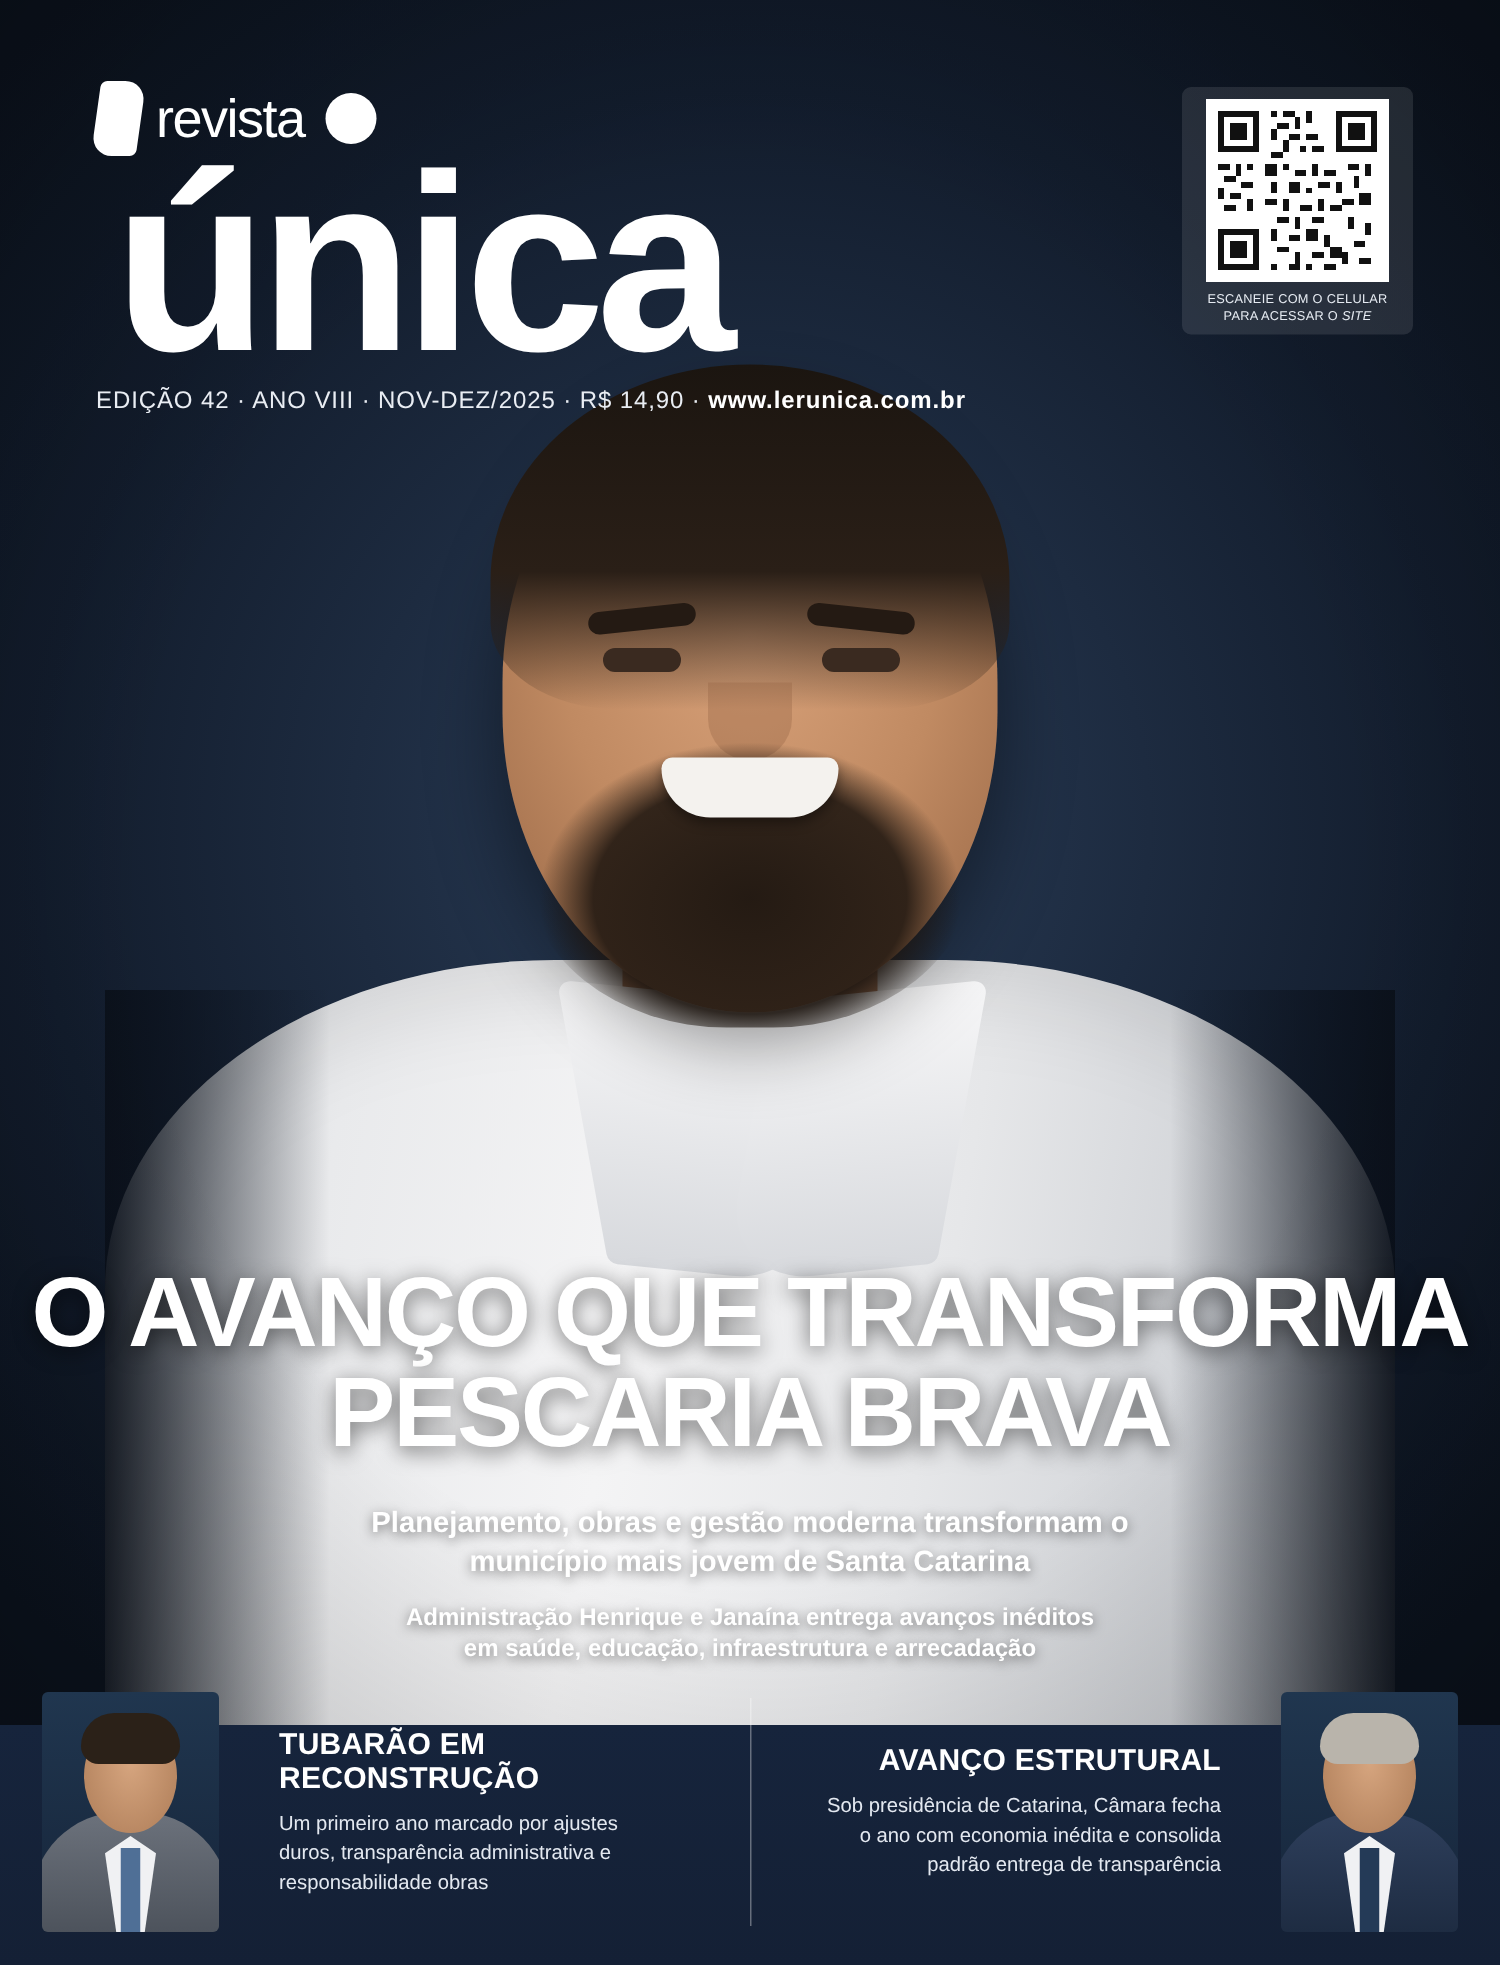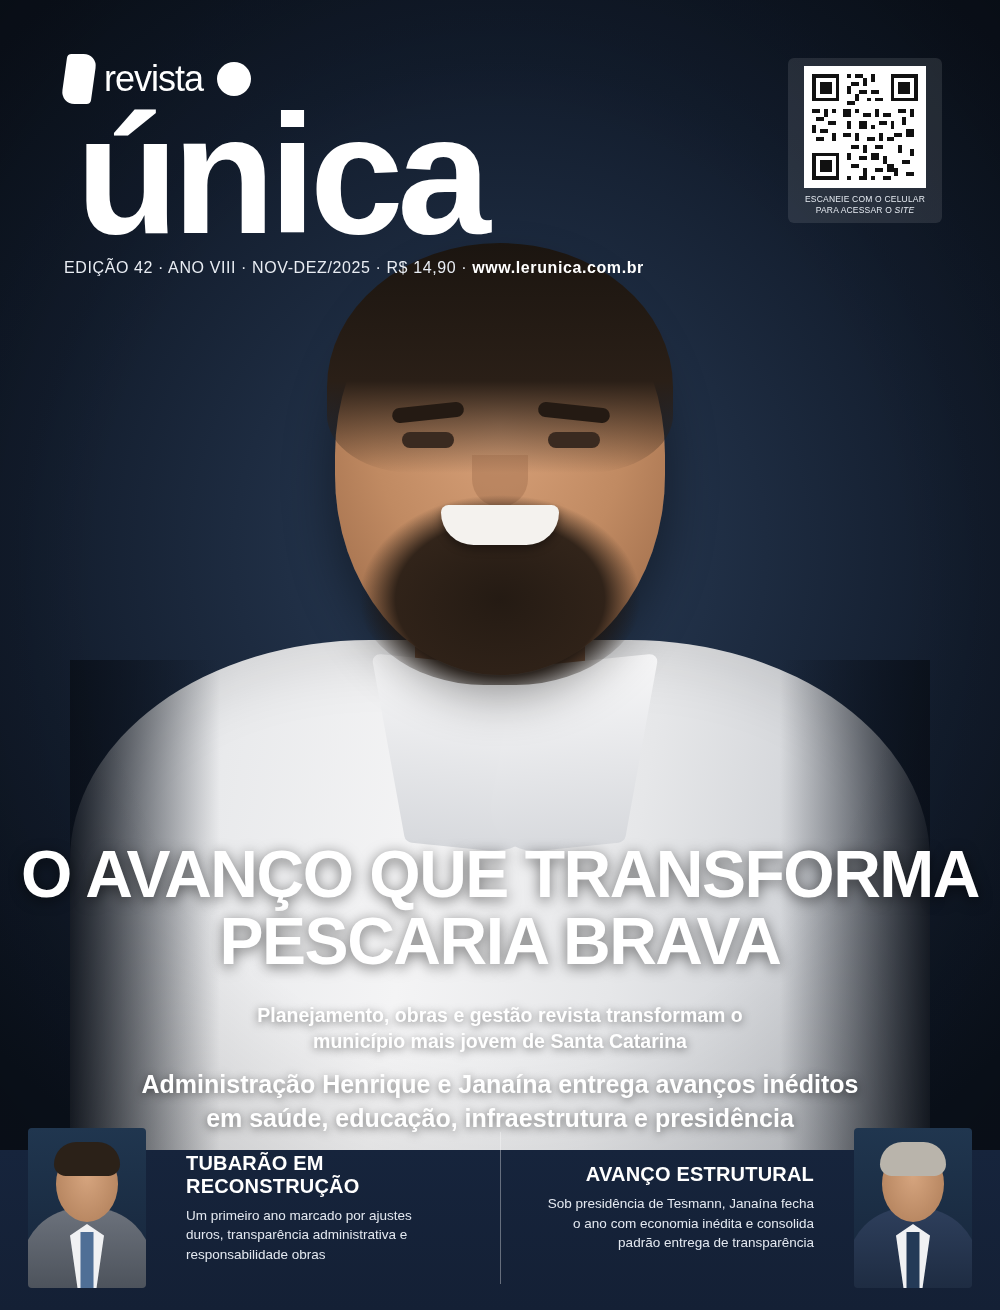--- a/index.html
+++ b/index.html
@@ -244,21 +244,21 @@
     line-height: 1.34;
     text-shadow: 0 2px 8px rgba(0,0,0,0.5);
   }
   .sub2 {
     position: absolute;
     left: 0; right: 0;
     top: 1068px;
     z-index: 8;
     text-align: center;
     color: #ffffff;
-    font-size: 25px;
+    font-size: 16px;
     font-weight: 700;
     line-height: 1.34;
     text-shadow: 0 2px 8px rgba(0,0,0,0.5);
   }
 
   
   .footer {
     position: absolute;
     left: 0; right: 0; bottom: 0;
     height: 160px;
@@ -468,26 +468,26 @@
       <span>ESCANEIE COM O CELULAR</span><br>
       <span>PARA ACESSAR O </span><i>SITE</i>
     </div>
   </div>
 
   <div class="headline">
     <div class="l1">O AVANÇO QUE TRANSFORMA</div>
     <div class="l2">PESCARIA BRAVA</div>
   </div>
   <div class="sub1">
-    <div>Planejamento, obras e gestão revista transformam o</div>
+    <div>Planejamento, obras e gestão moderna transformam o</div>
     <div>município mais jovem de Santa Catarina</div>
   </div>
   <div class="sub2">
     <div>Administração Henrique e Janaína entrega avanços inéditos</div>
-    <div>em saúde, educação, infraestrutura e presidência</div>
+    <div>em saúde, educação, infraestrutura e arrecadação</div>
   </div>
 
   <div class="footer"></div>
 
   <div class="foot-photo left">
     <div class="fp-bg"></div>
     <div class="fp-body grey"></div>
     <div class="fp-shirt"></div>
     <div class="fp-tie blue"></div>
     <div class="fp-head"></div>
@@ -509,20 +509,20 @@
       <div class="foot-text">
         <div>Um primeiro ano marcado por ajustes</div>
         <div>duros, transparência administrativa e</div>
         <div>responsabilidade obras</div>
       </div>
     </div>
     <div class="foot-div"></div>
     <div class="foot-col right-col">
       <div class="foot-title">AVANÇO ESTRUTURAL</div>
       <div class="foot-text">
-        <div>Sob presidência de Tesmann, Janaína fecha</div>
+        <div>Sob presidência de Catarina, Câmara fecha</div>
         <div>o ano com economia inédita e consolida</div>
         <div>padrão entrega de transparência</div>
       </div>
     </div>
   </div>
 
 </div>
 
 </body></html>

